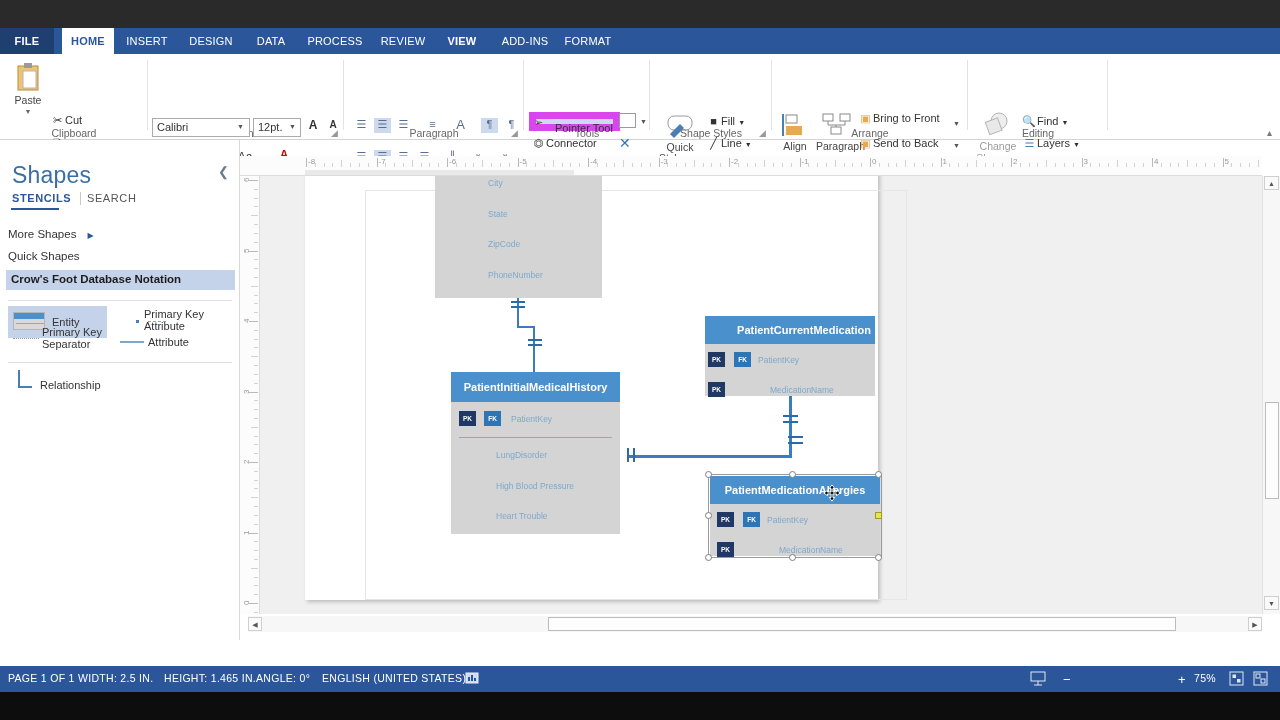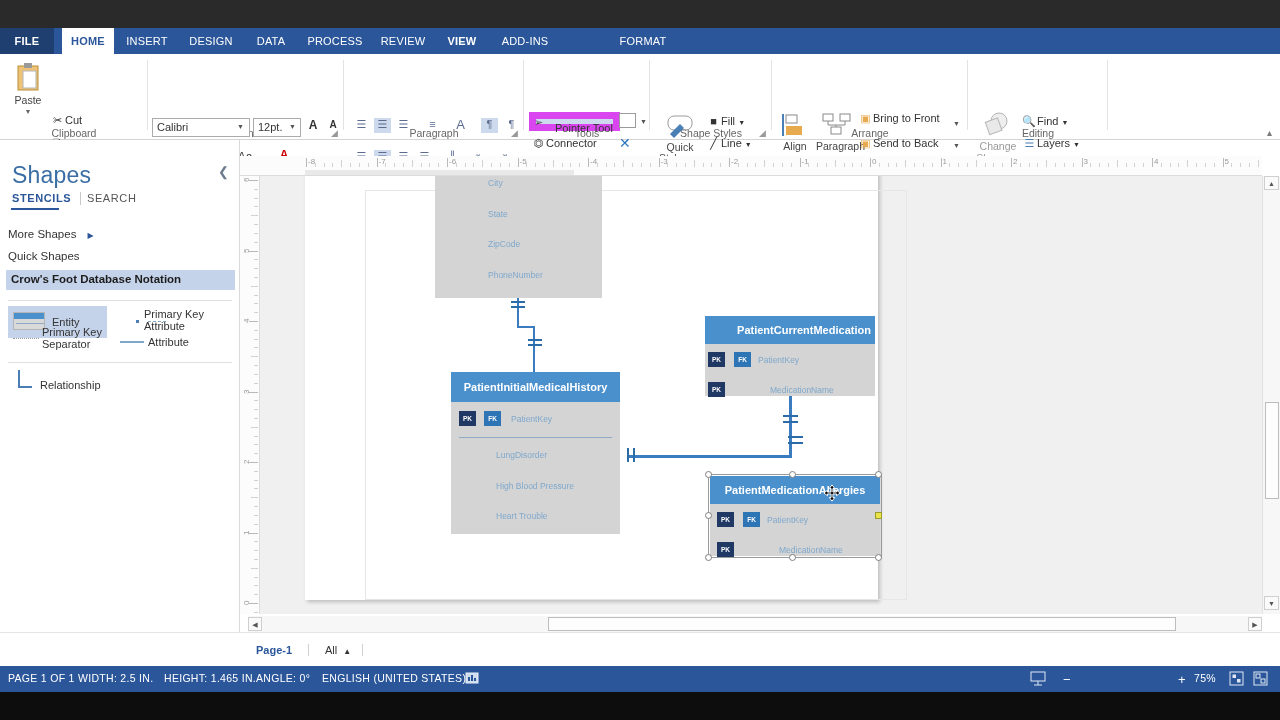--- a/index.html
+++ b/index.html
@@ -138,21 +138,21 @@
     <div class="ctx-band" style="left:570px; width:86px;"></div>
     <div class="tab-file">FILE</div>
     <div class="tab active" style="left:62px; width:52px;">HOME</div>
     <div class="tab" style="left:118px; width:58px;">INSERT</div>
     <div class="tab" style="left:180px; width:62px;">DESIGN</div>
     <div class="tab" style="left:246px; width:50px;">DATA</div>
     <div class="tab" style="left:300px; width:70px;">PROCESS</div>
     <div class="tab" style="left:374px; width:58px;">REVIEW</div>
     <div class="tab" style="left:436px; width:52px;font-weight:bold;">VIEW</div>
     <div class="tab" style="left:492px; width:66px;">ADD-INS</div>
-    <div class="tab contextual" style="left:608px; width:70px;">FORMAT</div>
+    <div class="tab contextual" style="left:553px; width:70px;">FORMAT</div>
     <div class="signin">Sign in</div>
     <div class="tb-btn" style="right:28px;">✕</div>
     <div class="tb-btn" style="right:10px; font-size:11px;">▲</div>
   </div>
 
   <div class="ribbon">
 
     <div class="grp" style="left:0; width:148px;">
       <div class="bigbtn" style="left:8px; top:8px; width:40px;">
         <svg width="28" height="32" viewBox="0 0 28 32">
@@ -631,34 +631,20 @@
     <div class="sb-thumb" style="left:2px; top:226px; width:14px; height:97px;"></div>
     <div class="sb-arrow" style="left:1px; top:420px; width:15px; height:14px; line-height:13px;">▼</div>
   </div>
 
   <div class="sb-h">
     <div class="sb-arrow" style="left:0; top:1px; width:14px; height:14px; line-height:13px;">◀</div>
     <div class="sb-thumb" style="left:300px; top:1px; width:628px; height:14px;"></div>
     <div class="sb-arrow" style="right:0; top:1px; width:14px; height:14px; line-height:13px;">▶</div>
   </div>
 
-  <div class="pagetabs">
-    <div class="ptab" style="left:256px; top:11px; color:#2b579a; font-weight:bold;">Page-1</div>
-    <div class="ptab-sep" style="left:308px;"></div>
-    <div class="ptab" style="left:325px; top:11px; color:#333;">
-      <span>All</span>
-      <span style="font-size:8px; margin-left:3px;">▲</span>
-    </div>
-    <div class="ptab-sep" style="left:362px;"></div>
-    <div style="position:absolute; left:374px; top:43px;"></div>
-    <svg style="position:absolute; left:374px; top:42px; width:15px; height:15px;" viewBox="0 0 15 15">
-      <circle cx="7.5" cy="7.5" r="6.5" fill="none" stroke="#555"></circle>
-      <path d="M7.5 4 L7.5 11 M4 7.5 L11 7.5" stroke="#555"></path>
-    </svg>
-  </div>
 
   <div class="status">
     <div class="st" style="left:8px;">PAGE 1 OF 1</div>
     <div class="st" style="left:78px;">WIDTH: 2.5 IN.</div>
     <div class="st" style="left:164px;">HEIGHT: 1.465 IN.</div>
     <div class="st" style="left:256px;">ANGLE: 0°</div>
     <div class="st" style="left:322px;">ENGLISH (UNITED STATES)</div>
     <svg style="position:absolute; left:465px; top:5px; width:14px; height:14px;" viewBox="0 0 14 14">
       <rect x="1" y="2" width="12" height="10" fill="#cfdcee" stroke="#e8eef8"></rect>
       <rect x="3" y="6" width="2" height="4" fill="#2b579a"></rect>

